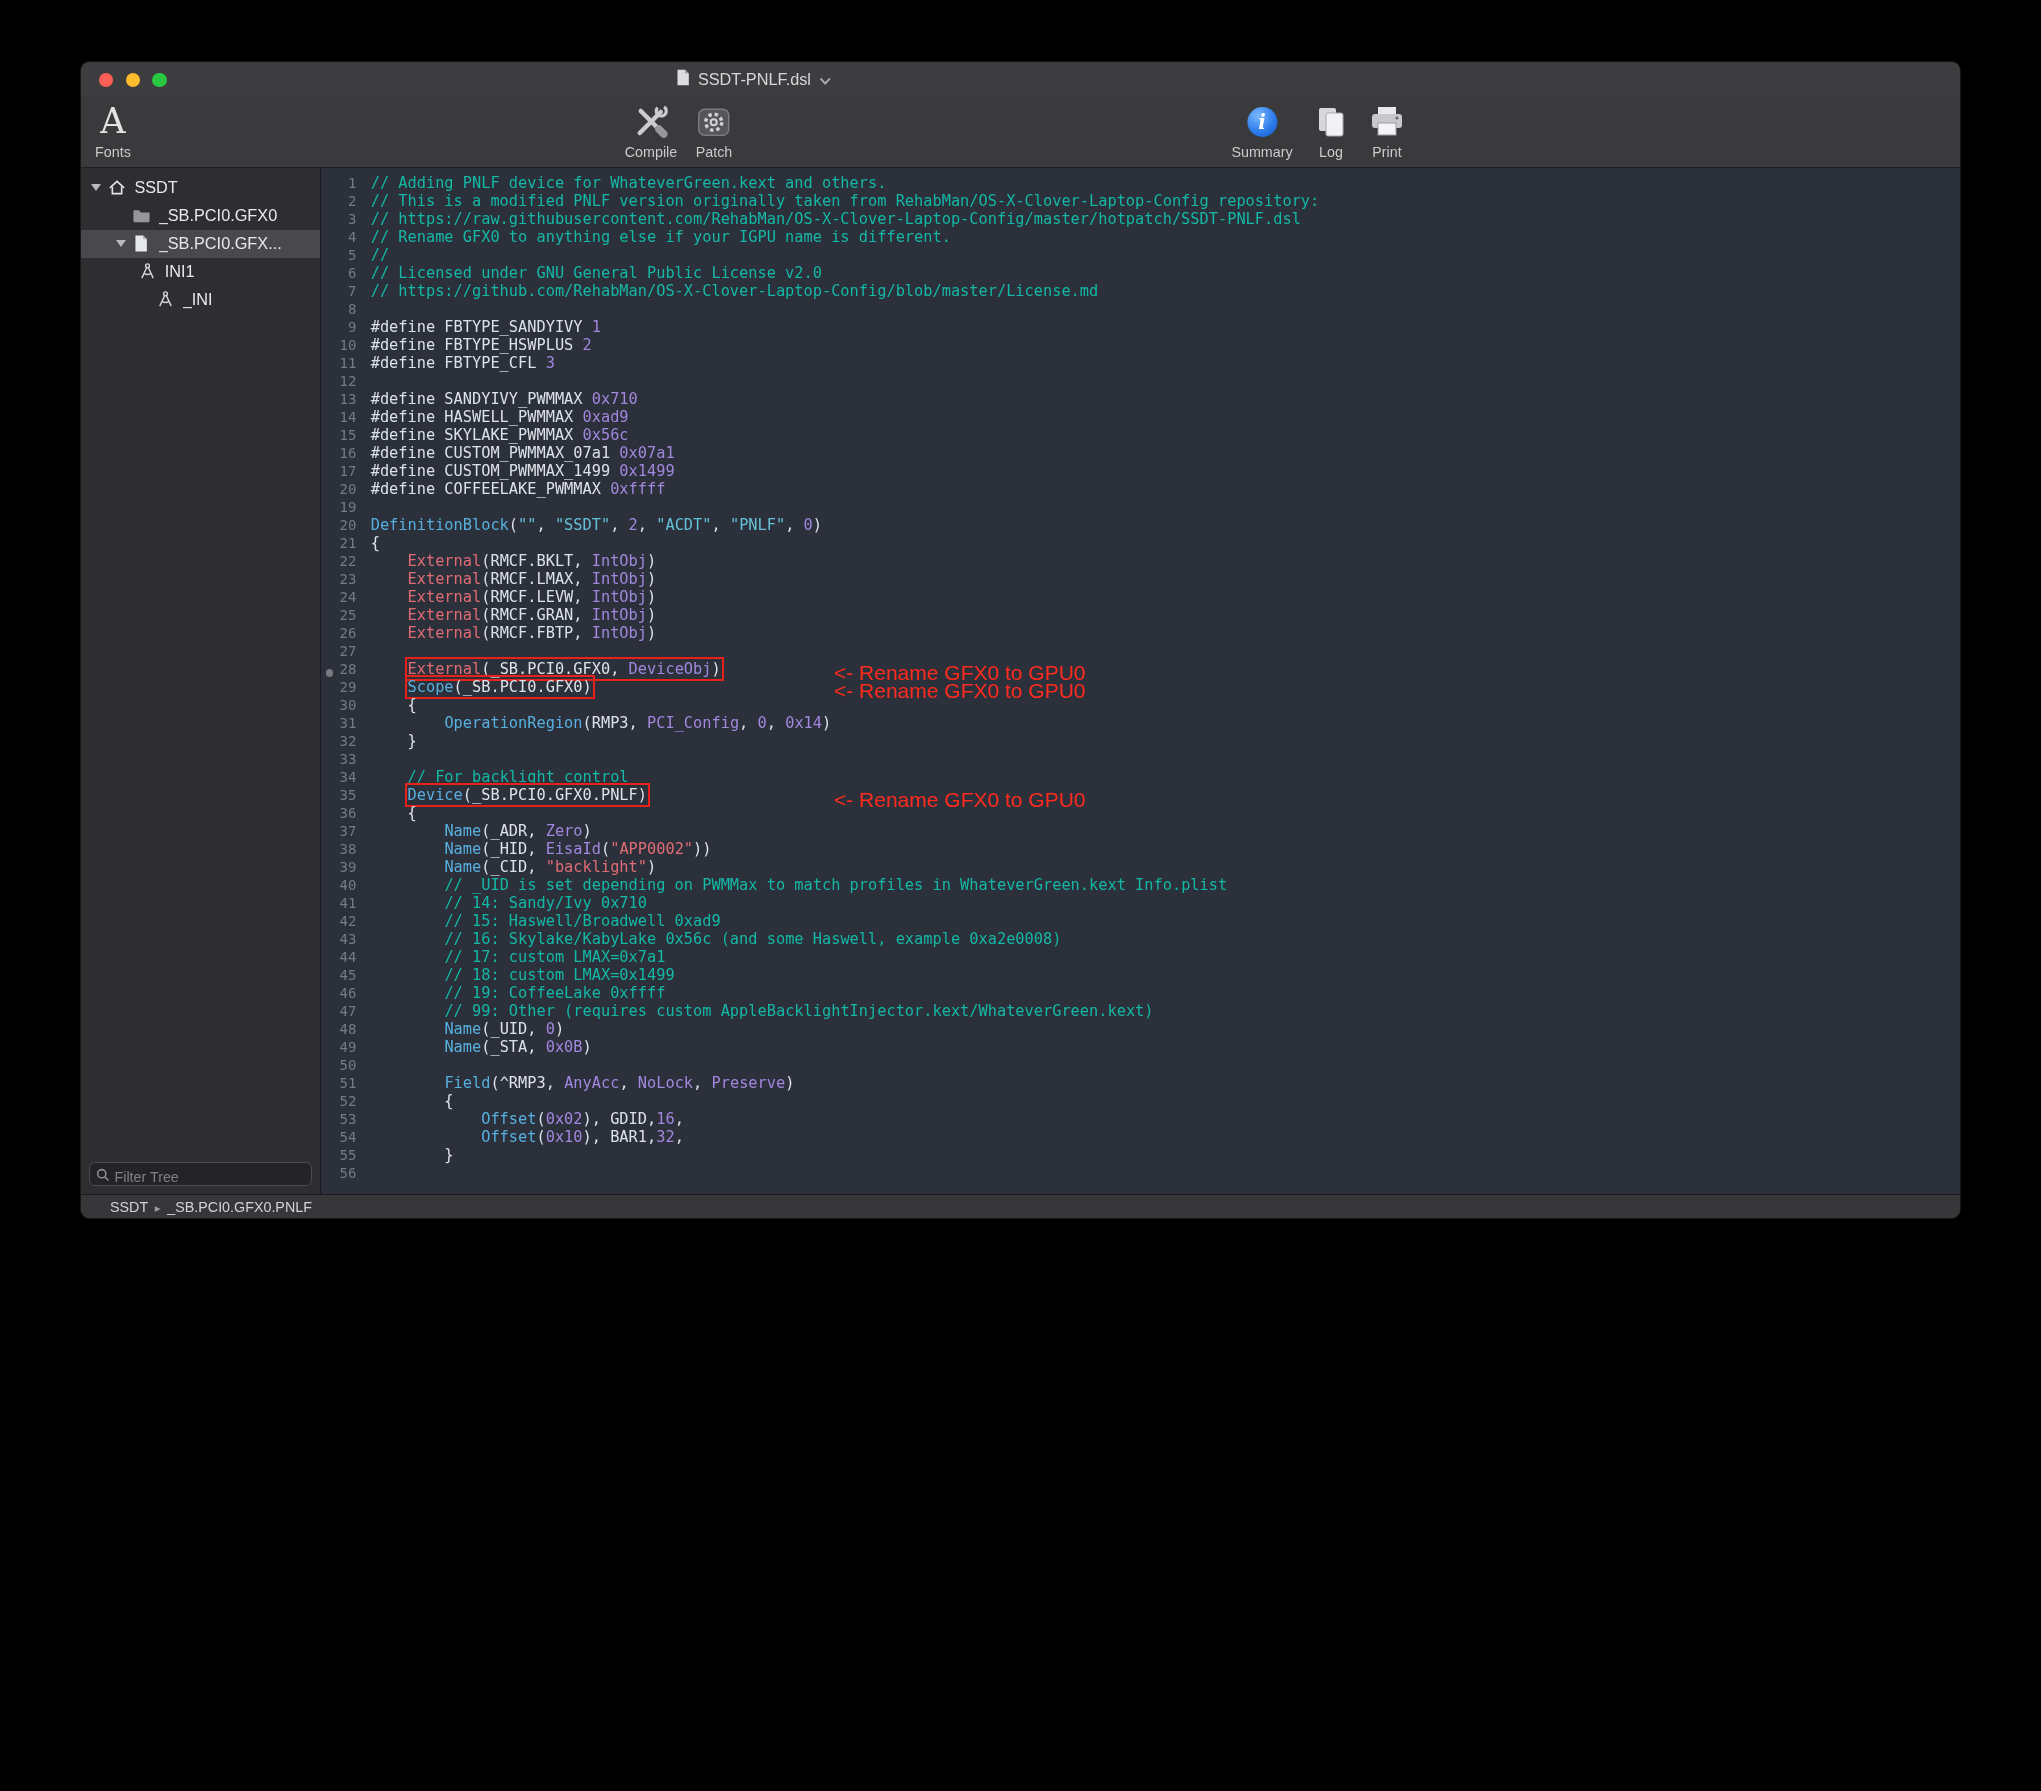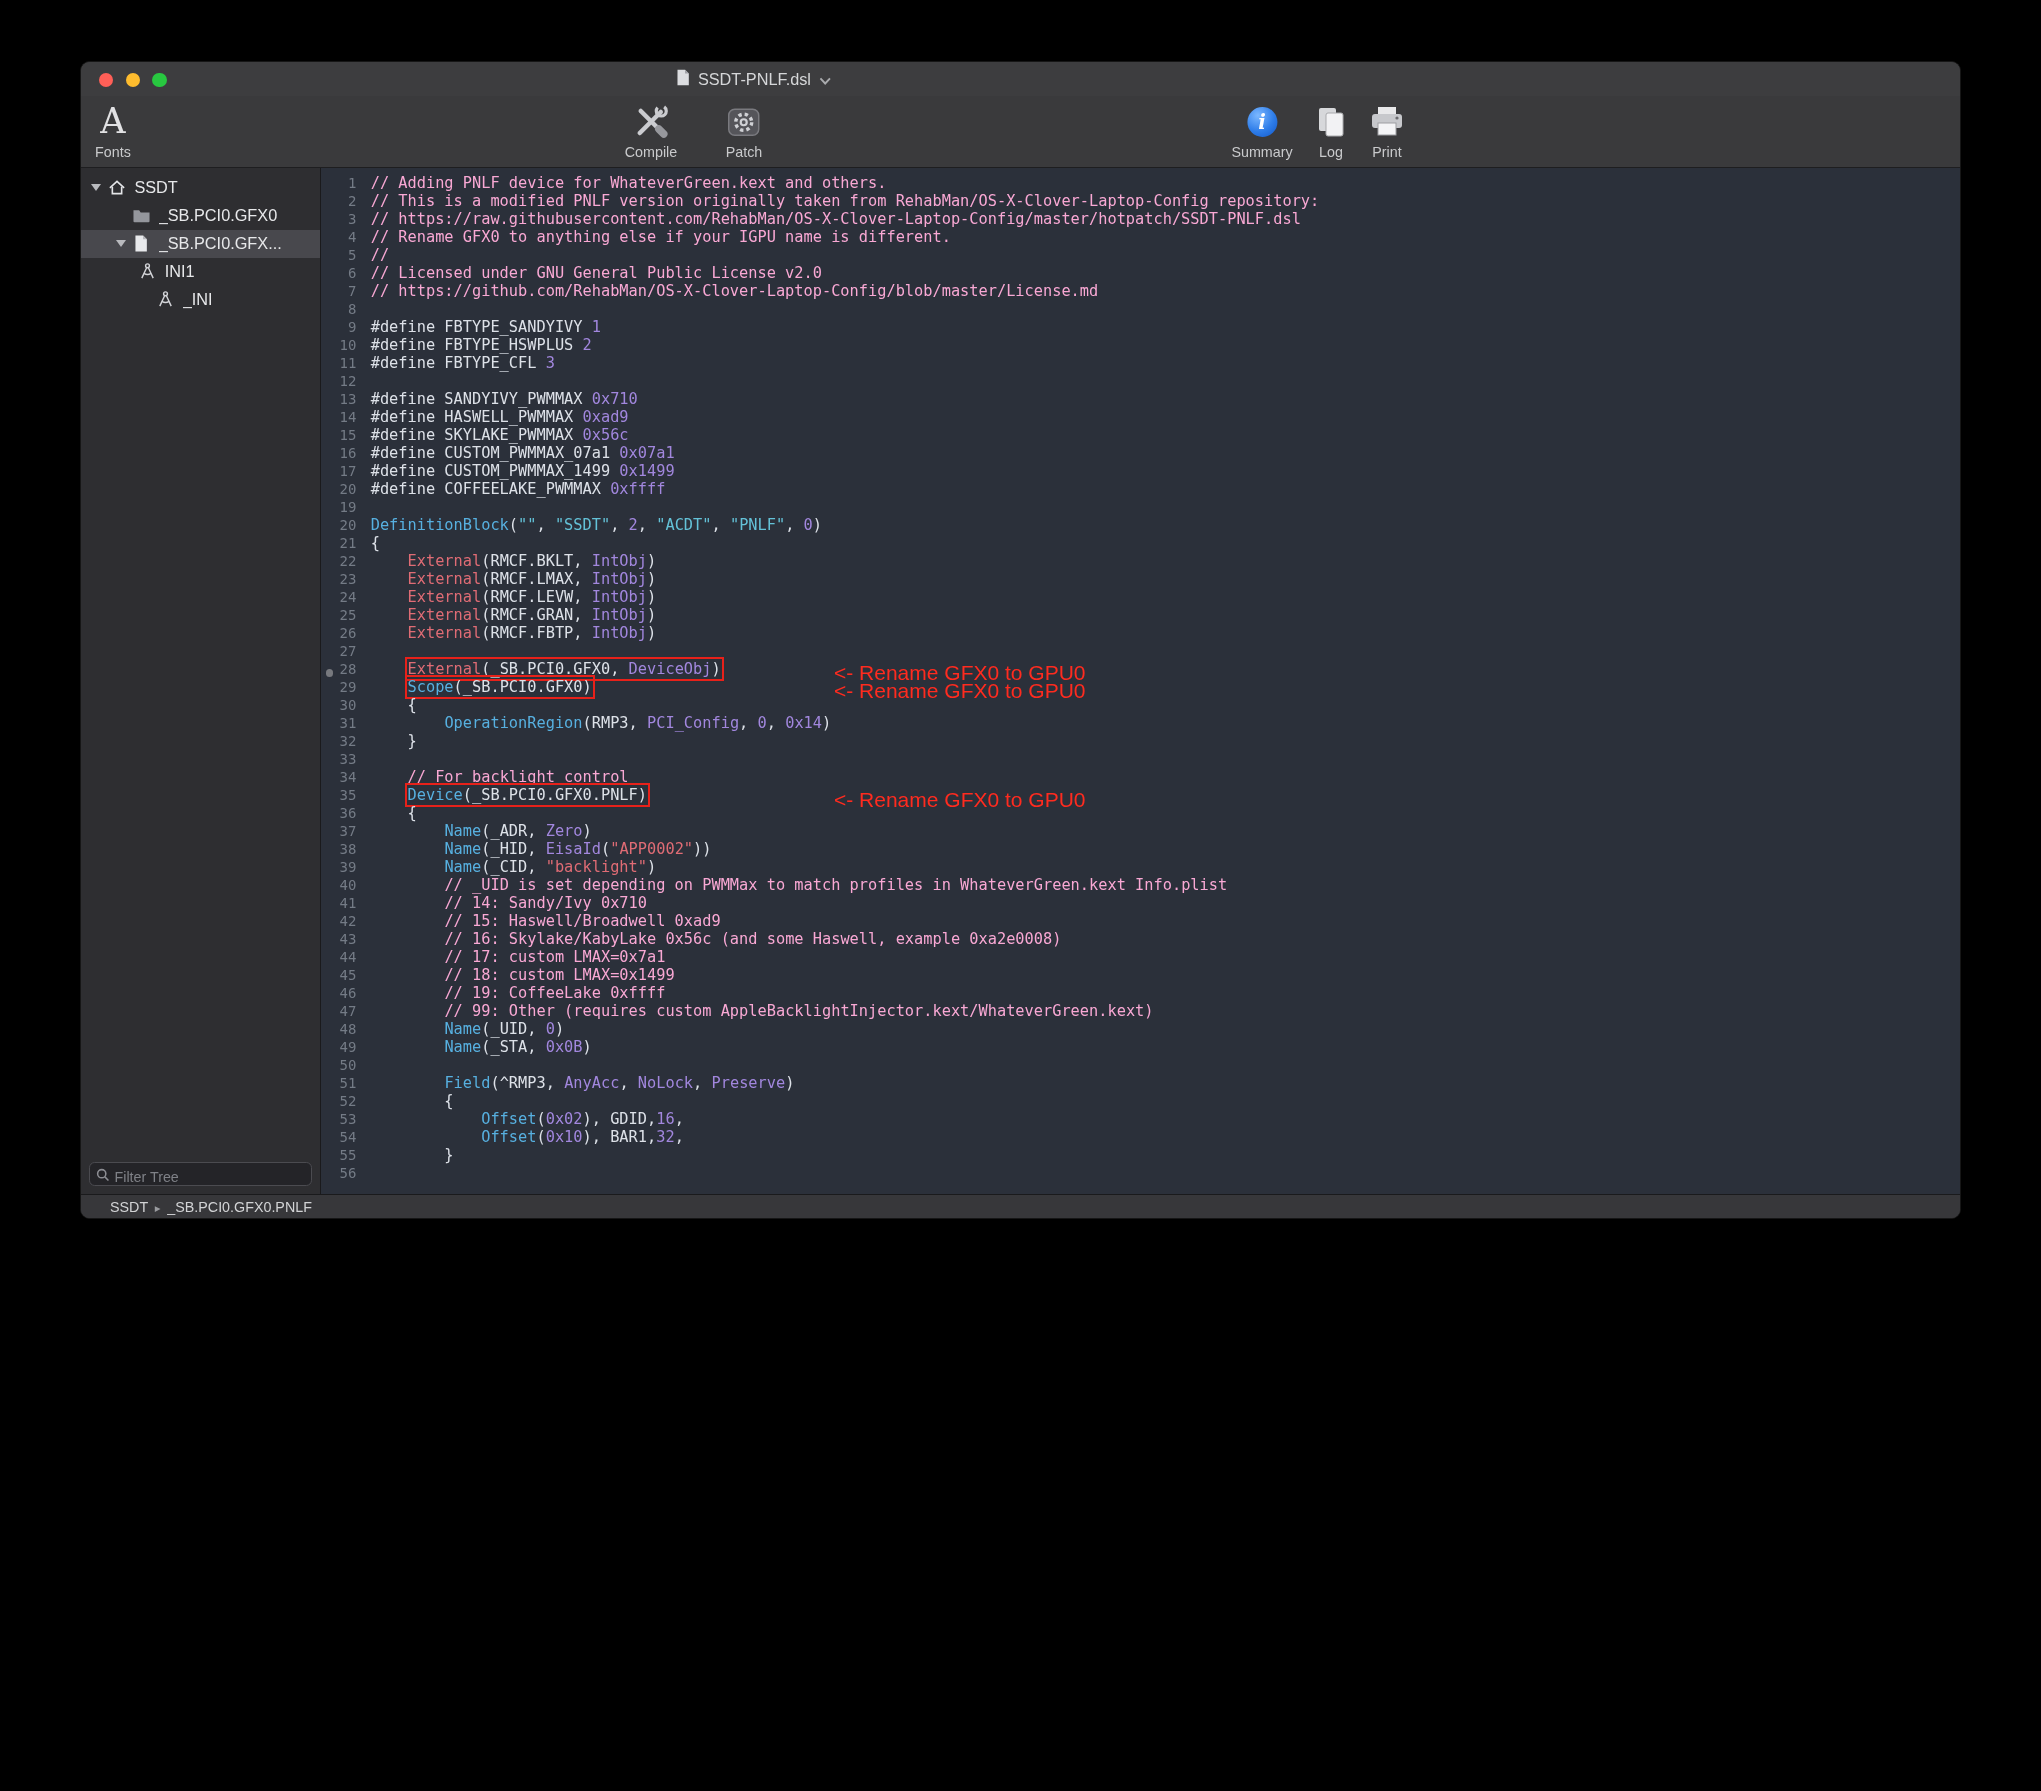--- a/index.html
+++ b/index.html
@@ -20,21 +20,21 @@
   .tl-zoom  { background:#28c840; }
   .title-group { position:absolute; left:595px; top:0; height:34px; display:flex; align-items:center; gap:7.6px; color:#d6d7d9; font-size:16.3px; }
   .title-group .chevron { margin-top:2.9px; }
 
   
   .toolbar { position:relative; height:72px; background:#3a3a3c; border-bottom:1px solid #1e1e20; }
   .tb-item { position:absolute; top:4.8px; transform:translateX(-50%); display:flex; flex-direction:column; align-items:center; gap:1px; color:#c9cacc; font-size:14.3px; cursor:default; }
   .tb-item .ticon { height:42px; display:flex; align-items:center; justify-content:center; }
   .tb-fonts   { left:32px; }
   .tb-compile { left:570px; }
-  .tb-patch   { left:633px;margin-left:30px; }
+  .tb-patch   { left:633px; }
   .tb-summary { left:1181px; }
   .tb-log     { left:1250px; }
   .tb-print   { left:1306px; }
   .fonts-icon { font-family:"DejaVu Serif",serif; font-size:35px; color:#e2e2e4; line-height:1; }
   .summary-icon {
     width:30px; height:30px; border-radius:50%;
     background:radial-gradient(circle at 35% 28%, #7cb8ff 0%, #2e7de9 55%, #1257c8 100%);
     color:#fff; font-family:"DejaVu Serif",serif; font-style:italic; font-weight:bold; font-size:20px;
     display:flex; align-items:center; justify-content:center;
   }
@@ -55,21 +55,21 @@
   .filter input { flex:1; background:transparent; border:0; outline:0; color:#ddd; font-size:14.3px; font-family:"Liberation Sans",sans-serif; }
   .filter input::placeholder { color:#7f8187; }
 
   
   .editor { position:relative; flex:1; background:#2b303a; overflow:hidden; padding-top:5.7px;
             font-family:"DejaVu Sans Mono",monospace; font-size:15.3px; }
   .code-row { display:flex; height:18px; line-height:18px; }
   .gutter-num { width:43px; padding-right:7.6px; text-align:right; color:#747b86; font-size:14px; flex:none; }
   .code-text { margin-left:6.7px; white-space:pre; }
   .tok-d  { color:#dde1e8; }
-  .tok-c  { color:#f9a8d4; }
+  .tok-c  { color:#14b8a6; }
   .tok-k  { color:#57b0e0; }
   .tok-e  { color:#e06c75; }
   .tok-s  { color:#e06c75; }
   .tok-s2 { color:#64c2d8; }
   .tok-n  { color:#a287de; }
   .redbox { outline:2.9px solid #e8211a; outline-offset:1.9px; }
   .arrow-note { position:absolute; left:513px; white-space:nowrap; font-family:"Liberation Sans",sans-serif; font-size:21px; font-weight:500; }
   .gutter-dot { position:absolute; left:4.8px; top:501px; width:7.6px; height:7.6px; border-radius:50%; background:#85868b; opacity:.85; }
 
   

